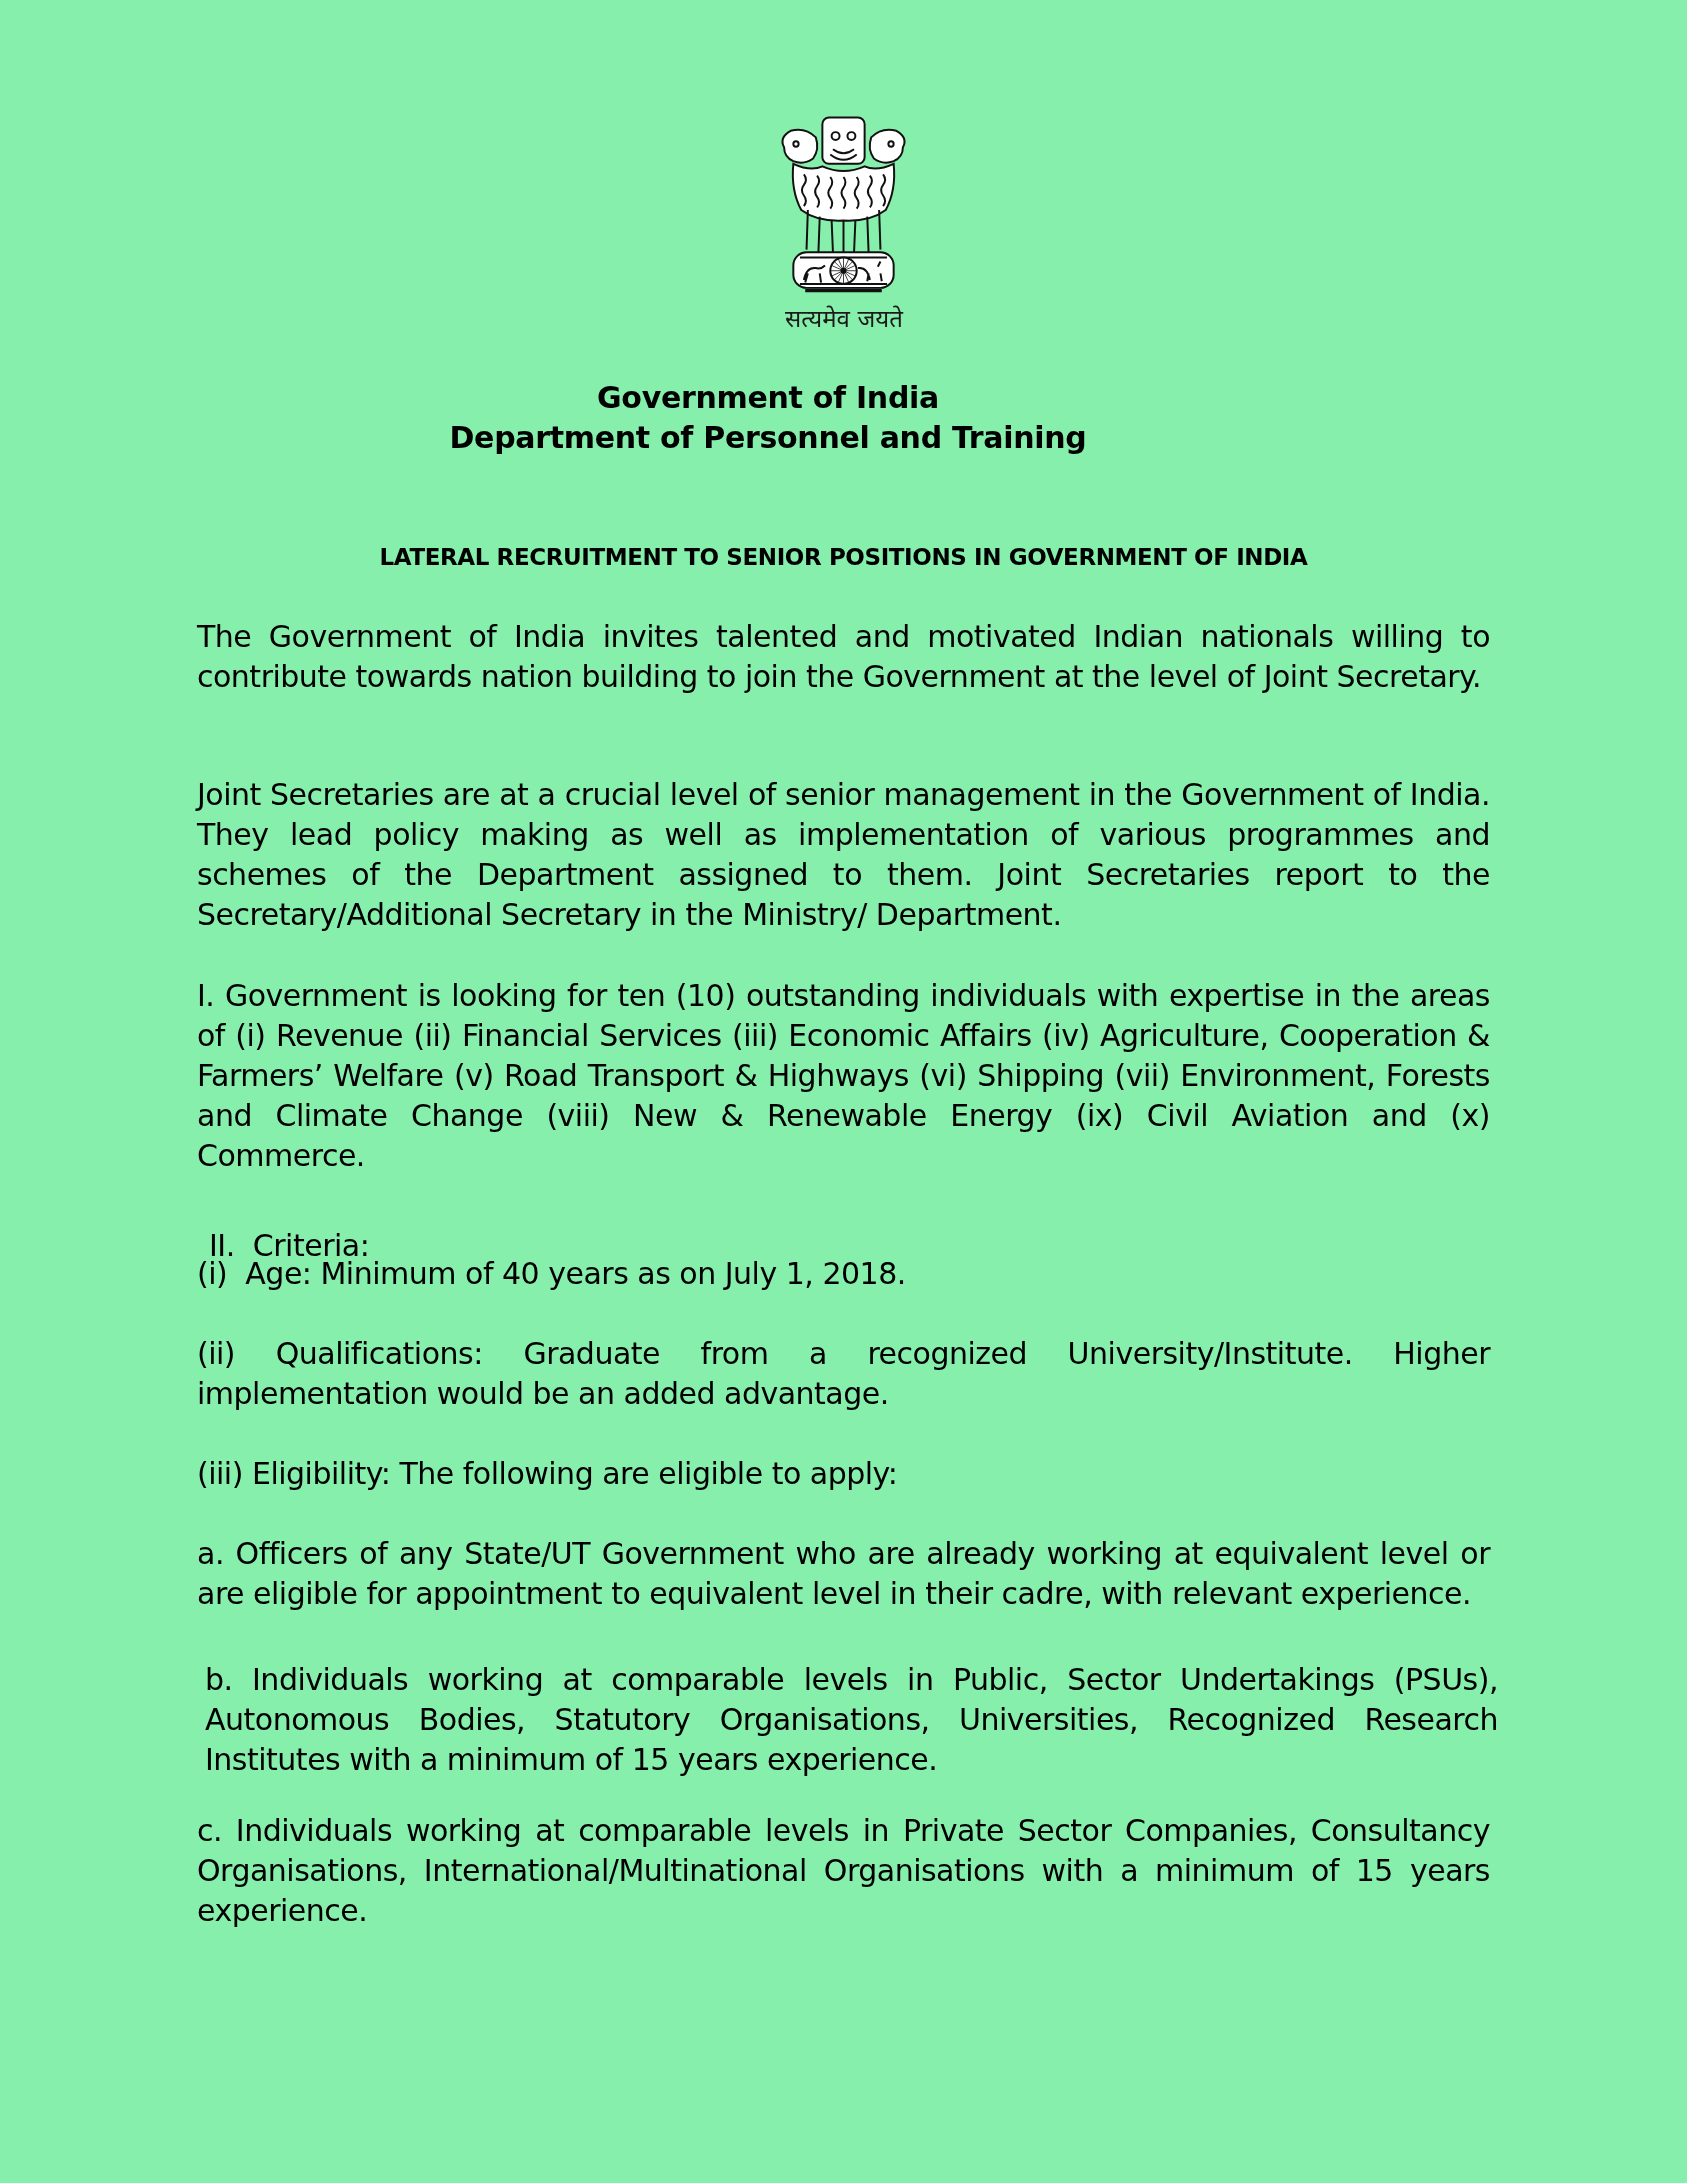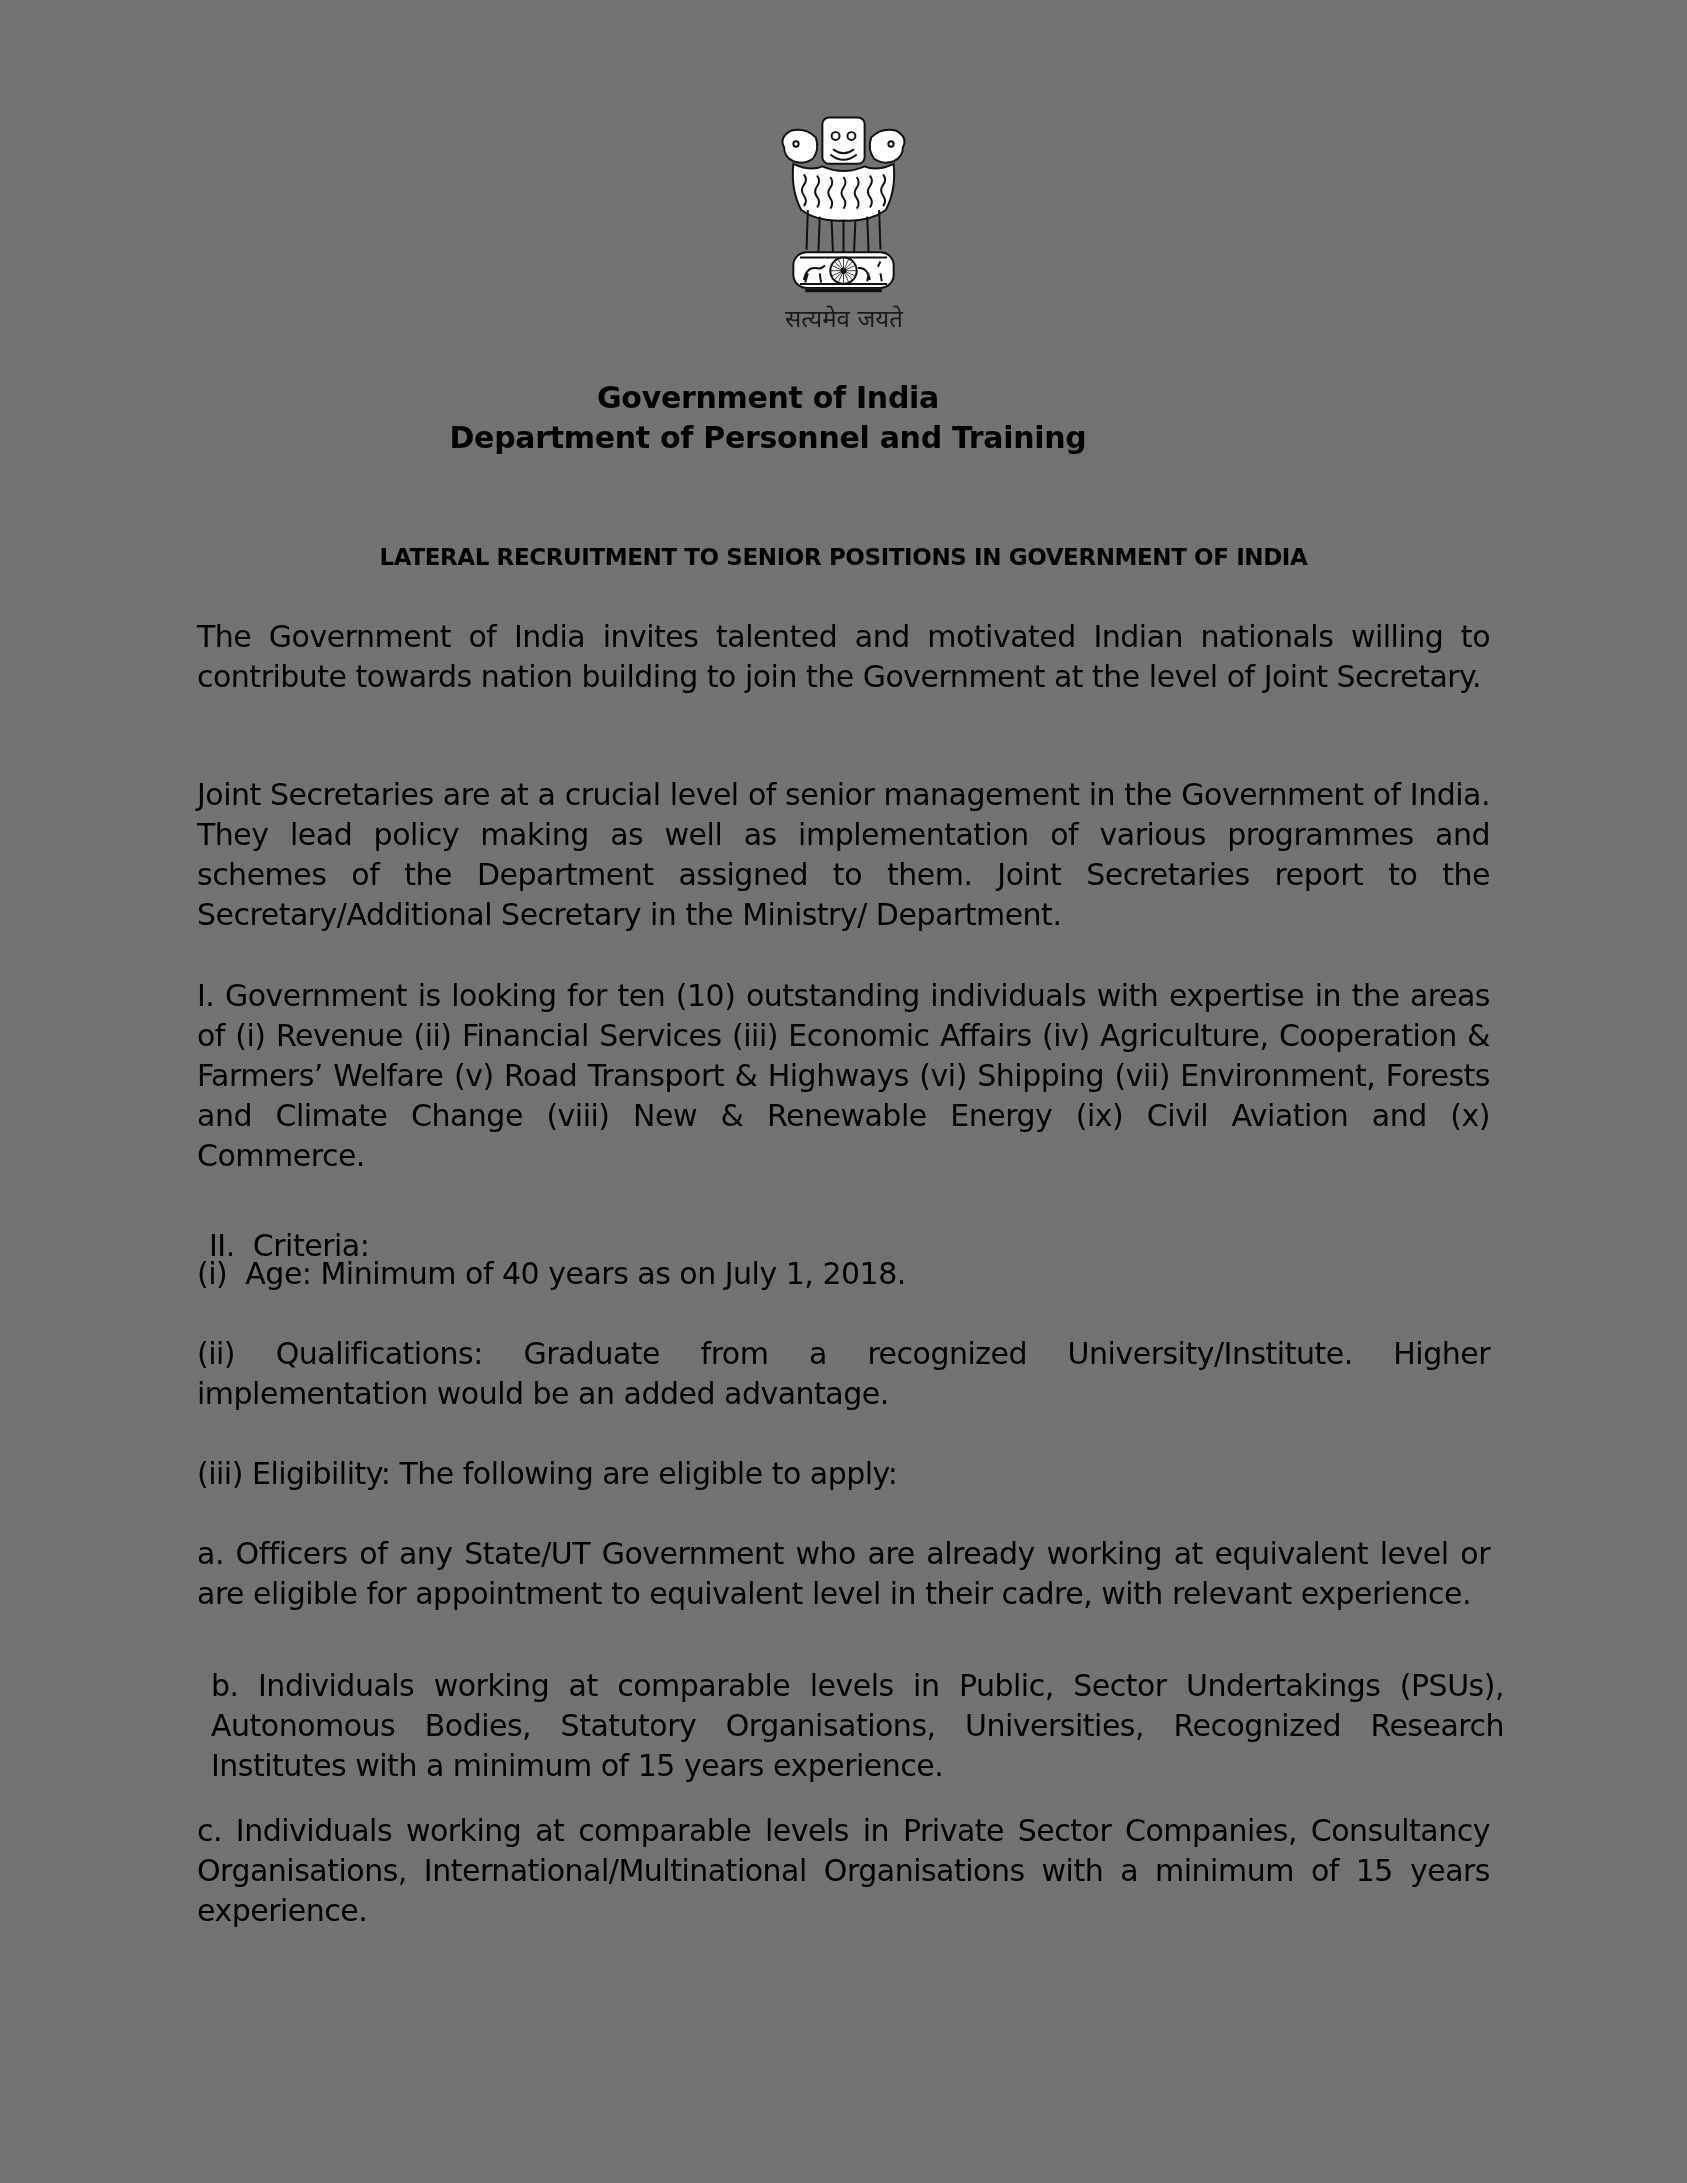--- a/index.html
+++ b/index.html
@@ -14,21 +14,21 @@
       overflow: hidden;
       color: #000000;
       font-family: "DejaVu Sans", sans-serif;
     }
     .page {
       position: absolute;
       left: 0;
       top: 0;
       width: 1687px;
       height: 2183px;
-      background: #737373;
+      background: #86efac;
     }
     .emblem {
       position: absolute;
       left: 764px;
       top: 111px;
       width: 159px;
       height: 198px;
     }
     .motto {
       position: absolute;
@@ -163,17 +163,17 @@
   <p class="body-text p1" style="margin:0">The Government of India invites talented and motivated Indian nationals willing to contribute towards nation building to join the Government at the level of Joint Secretary.</p>
   <p class="body-text p2" style="margin:0">Joint Secretaries are at a crucial level of senior management in the Government of India.  They lead policy making as well as implementation of various programmes and schemes of the Department assigned to them.  Joint Secretaries report to the Secretary/Additional Secretary in the Ministry/ Department.</p>
   <p class="body-text p3" style="margin:0">I.  Government is looking for ten (10) outstanding individuals with expertise in the areas of (i) Revenue (ii) Financial Services (iii) Economic Affairs (iv) Agriculture, Cooperation &amp; Farmers’ Welfare (v) Road Transport &amp; Highways (vi) Shipping (vii) Environment, Forests and Climate Change (viii) New &amp; Renewable Energy (ix)  Civil Aviation and (x) Commerce.</p>
 
   <p class="body-text left p4" style="margin:12px; white-space:pre">II.  Criteria:</p>
   <p class="body-text left p5" style="margin:0; white-space:pre">(i)  Age: Minimum of 40 years as on July 1, 2018.</p>
   <p class="body-text p6" style="margin:0">(ii) Qualifications: Graduate from a recognized University/Institute.  Higher implementation would be an added advantage.</p>
   <p class="body-text left p7" style="margin:0">(iii) Eligibility: The following are eligible to apply:</p>
 
   <p class="body-text p8" style="margin:0">a. Officers of any State/UT Government who are already working at equivalent level or are eligible for appointment to equivalent level in their cadre, with relevant experience.</p>
-  <p class="body-text p9" style="margin:14px">b. Individuals working at comparable levels in Public, Sector Undertakings (PSUs), Autonomous Bodies, Statutory Organisations, Universities, Recognized Research Institutes with a minimum of 15 years experience.</p>
+  <p class="body-text p9" style="margin:8px">b. Individuals working at comparable levels in Public, Sector Undertakings (PSUs), Autonomous Bodies, Statutory Organisations, Universities, Recognized Research Institutes with a minimum of 15 years experience.</p>
   <p class="body-text p10" style="margin:0">c. Individuals working at comparable levels in Private Sector Companies, Consultancy Organisations, International/Multinational Organisations with a minimum of 15 years experience.</p>
 
 </div>
 
 
 </body></html>

